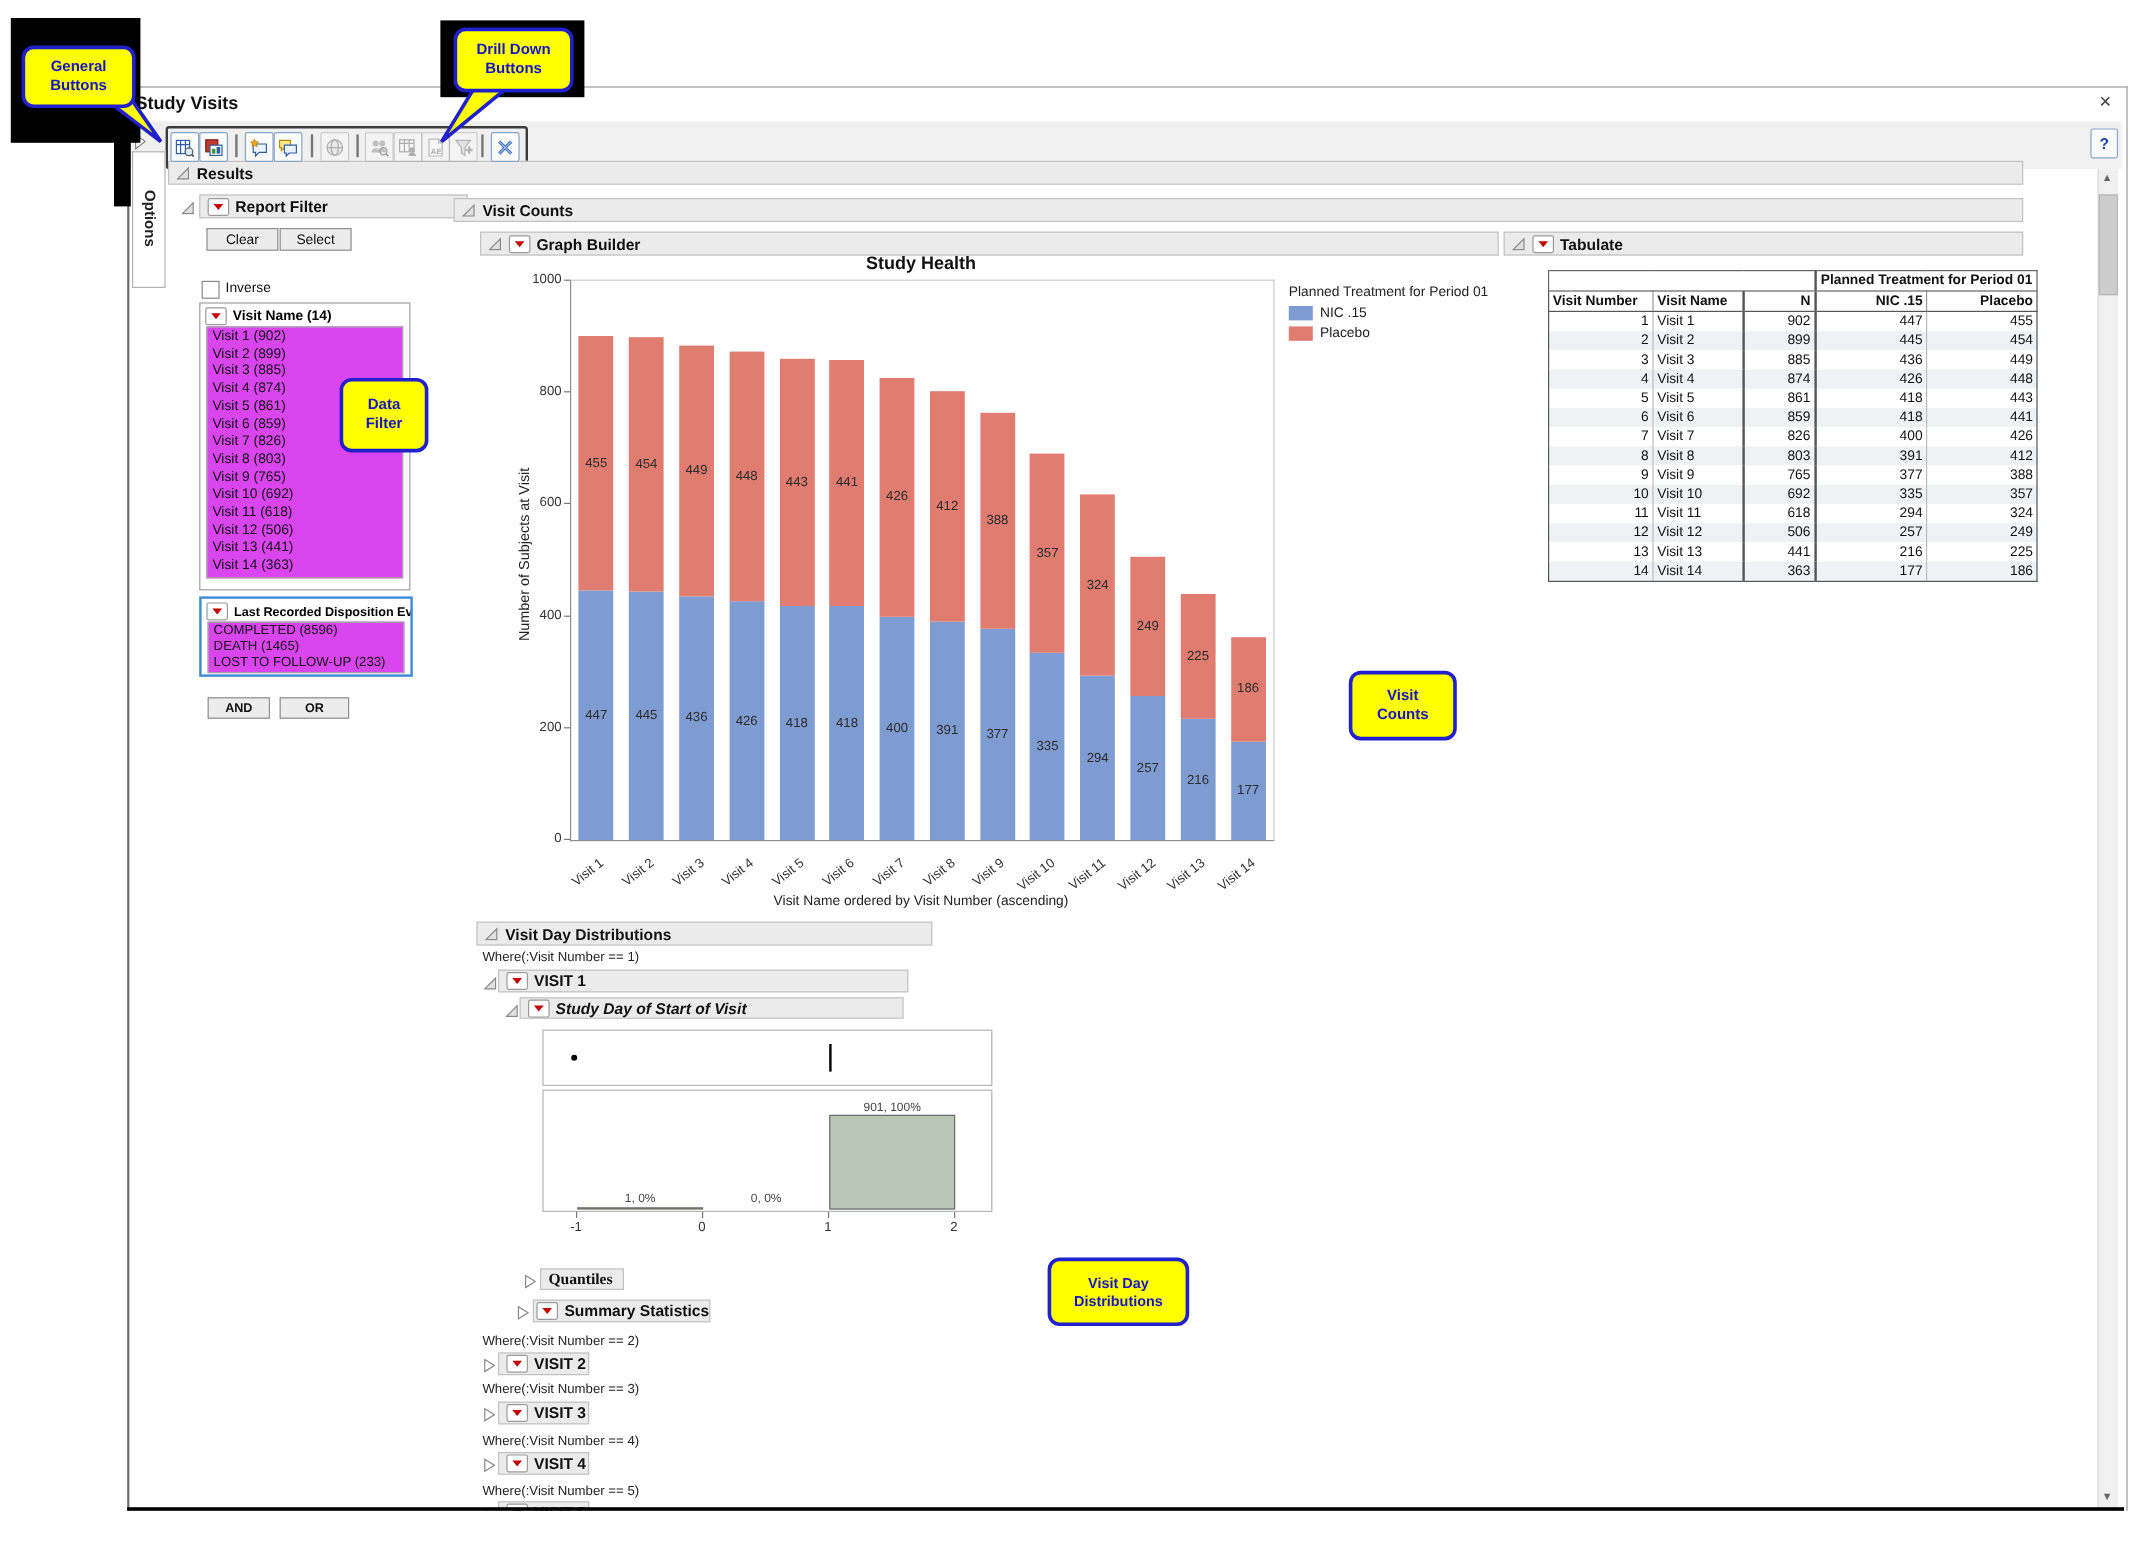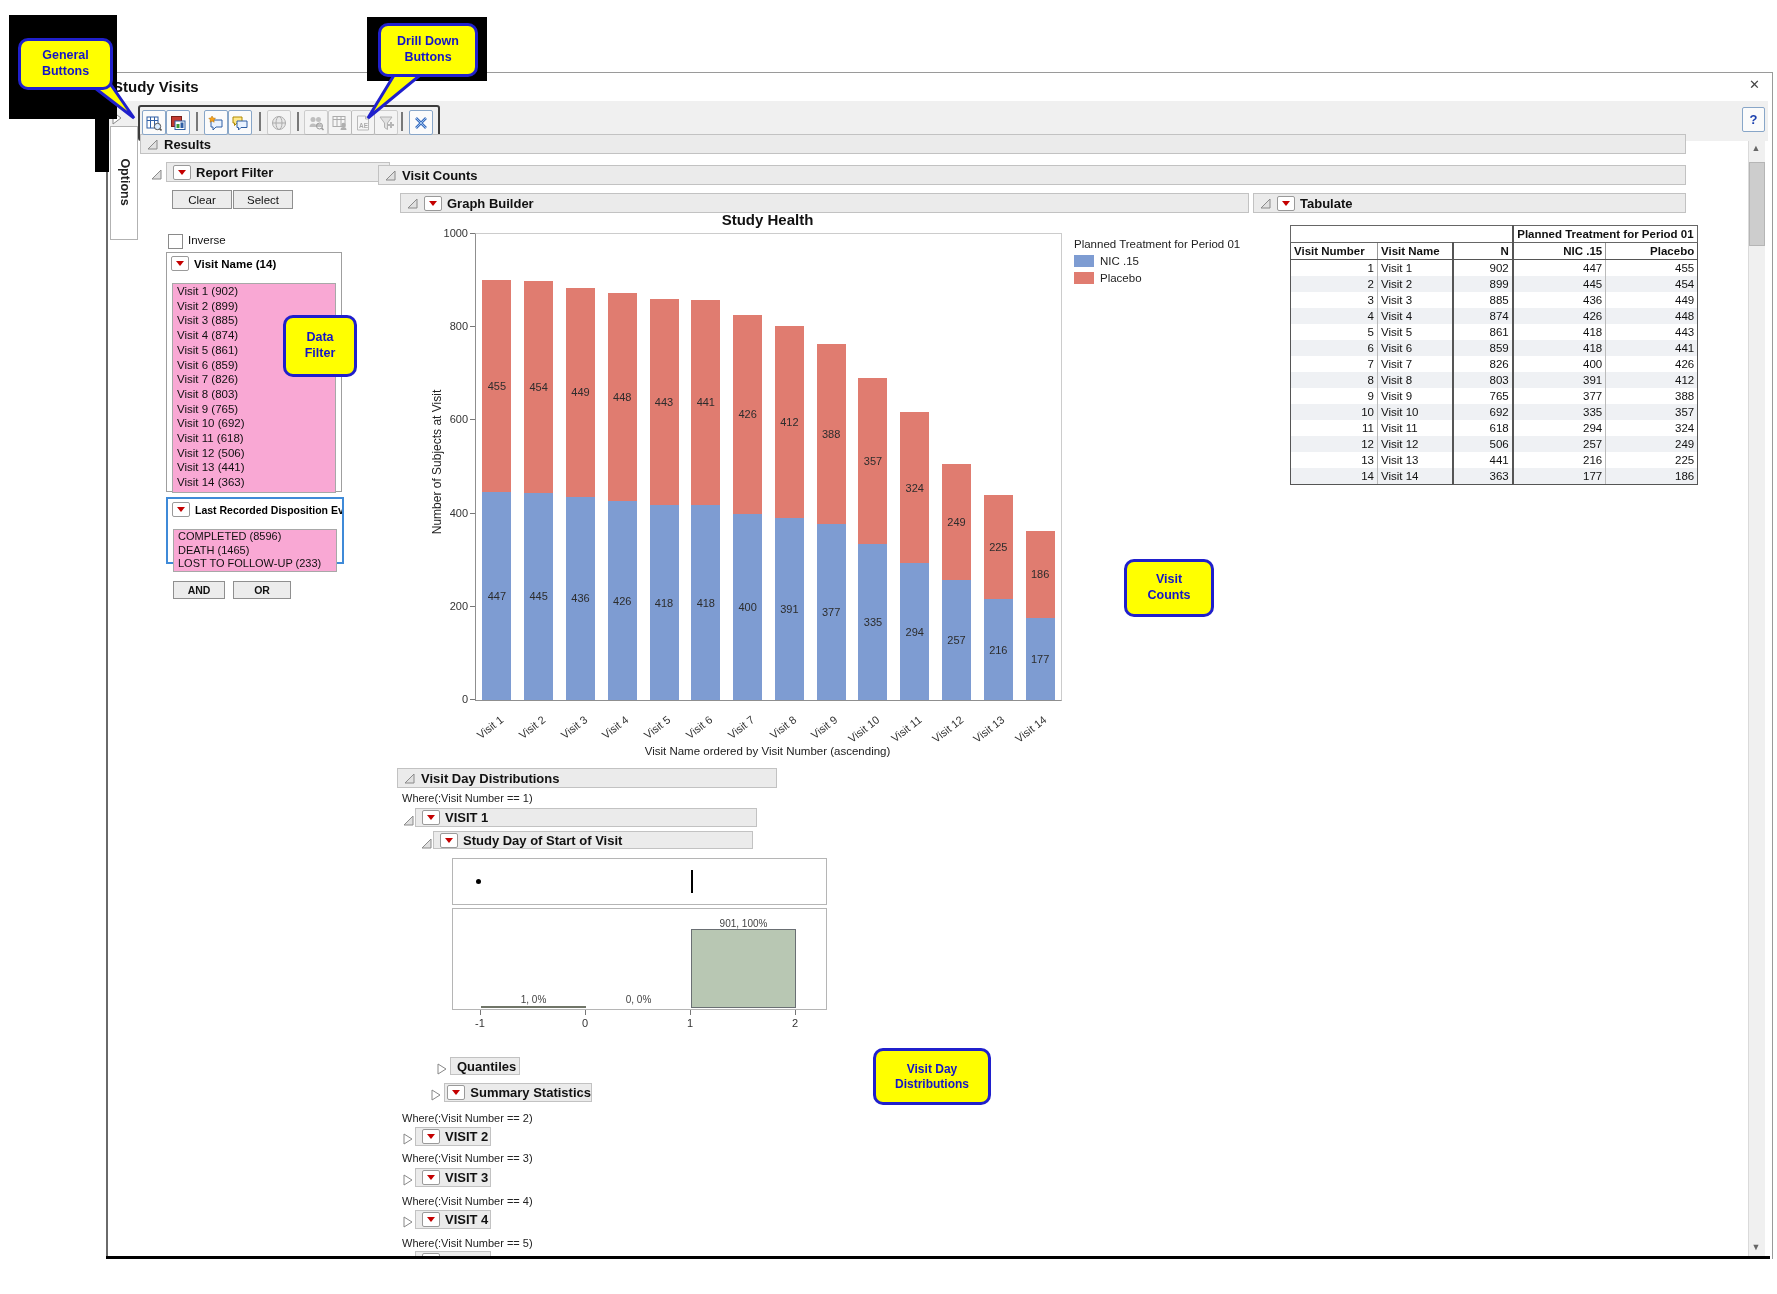--- a/index.html
+++ b/index.html
@@ -25,21 +25,21 @@
   .hbar .pad{width:6px;}
   .tri{z-index:4;}
   .redmenu{width:16px;height:13px;background:#fff;border:1px solid #9a9a9a;border-radius:2px;display:inline-flex;align-items:center;justify-content:center;margin-right:5px;flex:none;}
   .redmenu i{border-left:4px solid transparent;border-right:4px solid transparent;border-top:5px solid #c40000;display:block;}
   
   .btn{background:#ececec;border:1px solid #8f8f8f;font-size:11.5px;color:#111;display:flex;align-items:center;justify-content:center;z-index:3;}
   
   .fgroup{border:1px solid #9f9f9f;background:#fff;z-index:3;box-sizing:border-box;}
   .fgroup.hl{border:2px solid #3f8ad8;}
   .glabel{font-size:11.5px;font-weight:bold;display:flex;align-items:center;padding:3px 2px 1px 4px;white-space:nowrap;overflow:hidden;}
-  .glist{border:1px solid #a8a8a8;background:#f9a8d4;margin:11px 5px;overflow:hidden;}
+  .glist{border:1px solid #a8a8a8;background:#d946ef;margin:0 5px;overflow:hidden;}
   .glist div{font-size:11.5px;padding-left:4px;white-space:nowrap;color:#111;}
   .checkbox{width:13px;height:13px;border:1px solid #8a8a8a;background:#fff;z-index:3;}
   .smalltext{font-size:11.5px;color:#111;z-index:3;white-space:nowrap;}
   .wheretext{font-size:11px;color:#222;z-index:3;white-space:nowrap;}
   
   #plot{left:475px;top:233px;width:585px;height:466px;border:1px solid #cccccc;border-left:1px solid #8f8f8f;border-bottom:1px solid #8f8f8f;background:#fff;z-index:3;}
   .barseg{position:absolute;}
   .barlabel{position:absolute;font-size:11px;color:#2c2c2c;text-align:center;width:40px;margin-left:-20px;z-index:4;}
   .ytick-label{position:absolute;width:40px;text-align:right;font-size:11px;color:#333;z-index:3;}
   .ytick-mark{position:absolute;width:5px;height:1px;background:#777;z-index:3;}
@@ -518,21 +518,21 @@
     <span class="pad"></span>
       <span class="redmenu">
         <i></i>
       </span>
     <span>VISIT 1</span>
   </div>
 
   <div class="abs tri" style="left:421px;top:835px;z-index:4"><svg width="11" height="11">
         <polygon points="10,1 10,10 1,10" fill="#e0e0e0" stroke="#8a8a8a"></polygon>
       </svg></div>
-  <div class="abs hbar" style="left:433px;top:831px;width:320px;height:18px;">
+  <div class="abs hbar" style="left:433px;top:831px;width:320px;height:18px;font-style:italic;">
     <span class="pad"></span>
       <span class="redmenu">
         <i></i>
       </span>
     <span>Study Day of Start of Visit</span>
   </div>
 
   <div class="abs panel" style="left:452px;top:858px;width:375px;height:47px;">
     <div style="position:absolute;left:23px;top:20px;width:5px;height:5px;border-radius:50%;background:#000;"></div>
     <div style="position:absolute;left:238px;top:11px;width:2px;height:23px;background:#000;"></div>
@@ -552,21 +552,21 @@
       <div class="abs xtick-label" style="left: 585px; top: 1017px;">0</div>
       <div class="abs xtick-mark" style="left: 690px; top: 1010px;"></div>
       <div class="abs xtick-label" style="left: 690px; top: 1017px;">1</div>
       <div class="abs xtick-mark" style="left: 795px; top: 1010px;"></div>
       <div class="abs xtick-label" style="left: 795px; top: 1017px;">2</div>
     </div>
 
   <div class="abs tri" style="left:437px;top:1061px;z-index:4"><svg width="10" height="12">
         <polygon points="1,1 9,6 1,11" fill="#fff" stroke="#888"></polygon>
       </svg></div>
-  <div class="abs hbar" style="left:450px;top:1057px;width:70px;height:18px;">
+  <div class="abs hbar" style="left:450px;top:1057px;width:70px;height:18px;font-family:Liberation Serif, serif;">
     <span class="pad"></span>
       <span>Quantiles</span>
   </div>
 
   <div class="abs tri" style="left:431px;top:1087px;z-index:4"><svg width="10" height="12">
         <polygon points="1,1 9,6 1,11" fill="#fff" stroke="#888"></polygon>
       </svg></div>
   <div class="abs hbar" style="left:444px;top:1083px;width:148px;height:19px;">
     <span class="pad"></span>
       <span class="redmenu">

